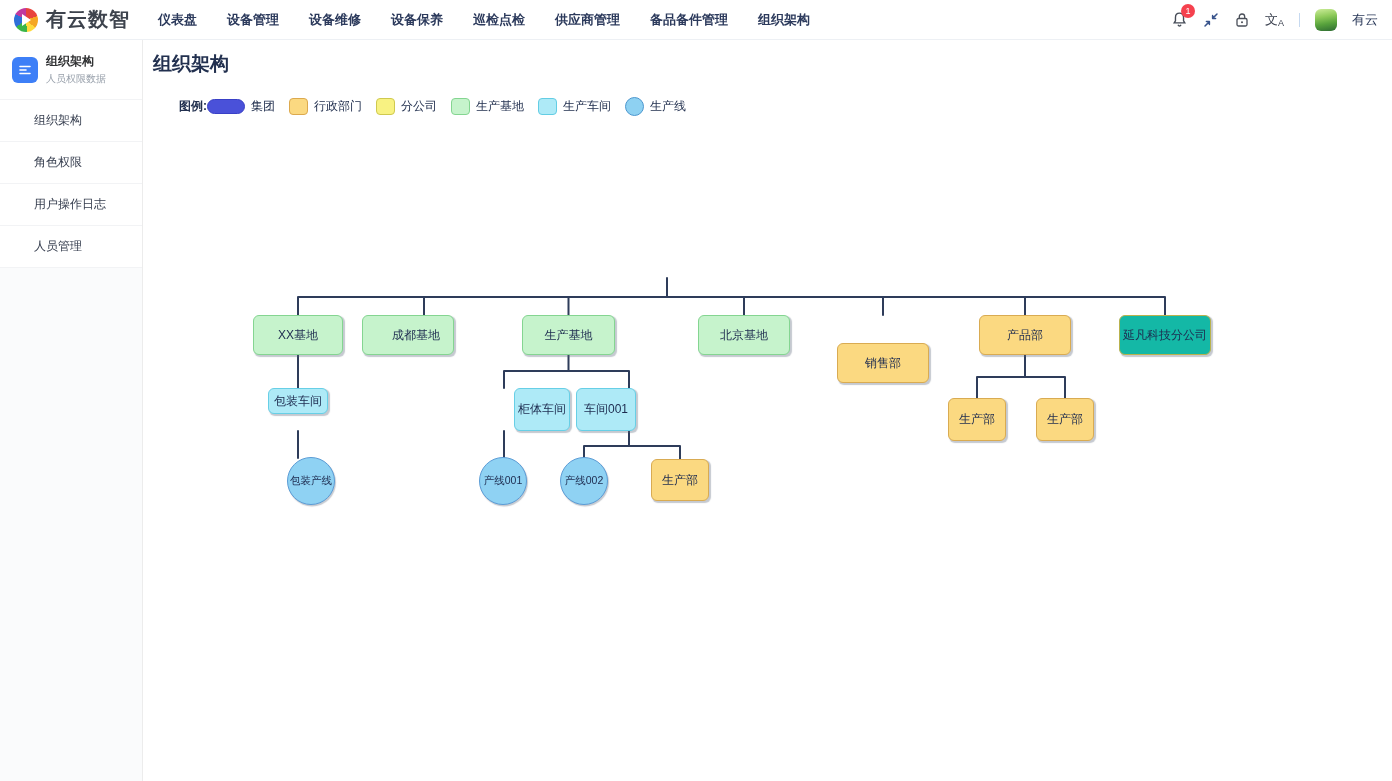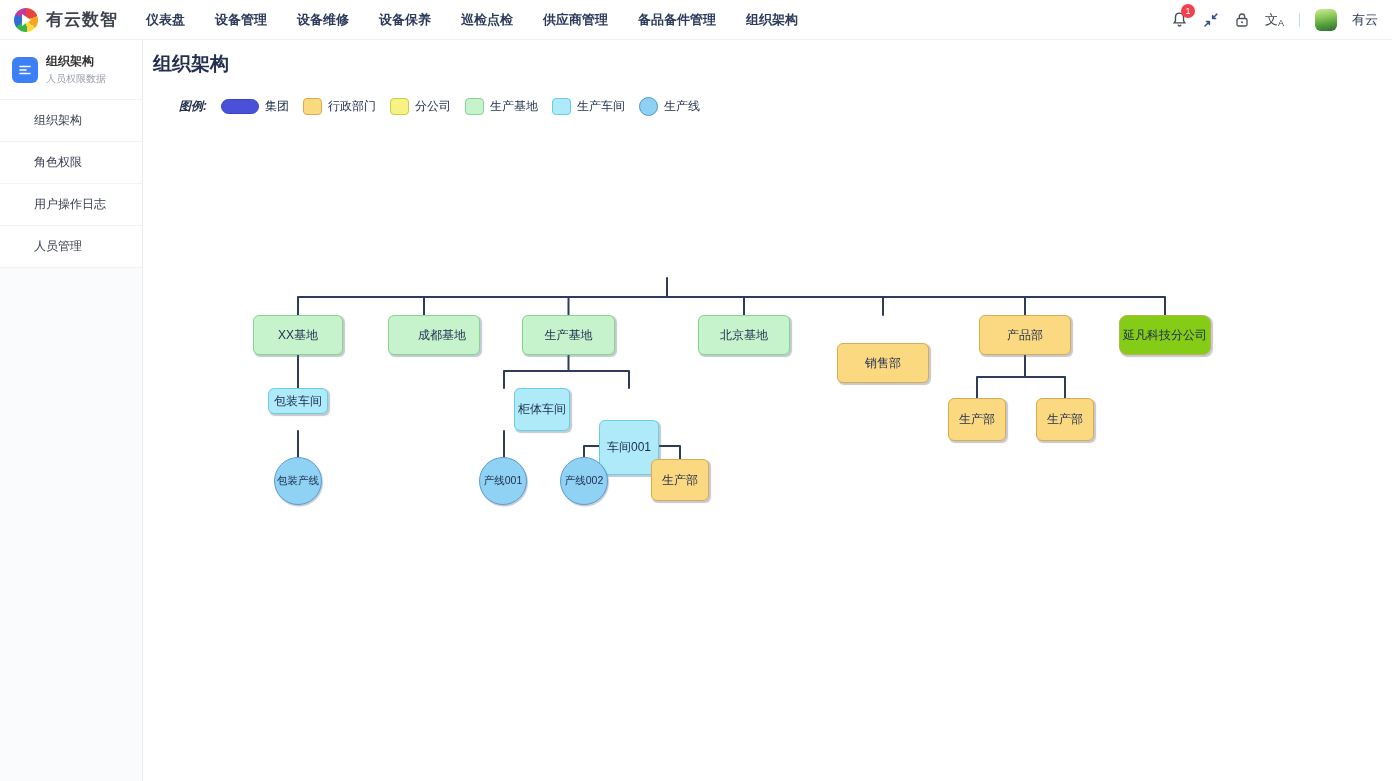--- a/index.html
+++ b/index.html
@@ -8,21 +8,21 @@
 
   
   .topbar { position: fixed; top:0; left:0; width:100%; height:40px; background:#fff;
     border-bottom:1px solid #edf0f4; display:flex; align-items:center; padding:0 14px; z-index:10; }
   .brand { display:flex; align-items:center; gap:8px; }
   .brand-logo { width:24px; height:24px; border-radius:50%;
     background: conic-gradient(#e8433d 0 70deg, #f5a623 70deg 130deg, #ffd93b 130deg 175deg,
       #39b54a 175deg 235deg, #2e6fd8 235deg 300deg, #c0399f 300deg 360deg); position:relative; }
   .brand-logo::after { content:""; position:absolute; left:8px; top:6px; width:0; height:0;
     border-left:9px solid #fff; border-top:6px solid transparent; border-bottom:6px solid transparent; }
-  .brand-name { font-size:17px; font-weight:700; color:#3d434d; letter-spacing:1px; }
+  .brand-name { font-size:20px; font-weight:700; color:#3d434d; letter-spacing:1px; }
   .topnav { display:flex; align-items:center; gap:30px; margin-left:28px; }
   .topnav-item { font-size:13px; font-weight:600; color:#2c3a5c; cursor:pointer; white-space:nowrap; }
   .topbar-right { margin-left:auto; display:flex; align-items:center; gap:15px; }
   .tb-icon { position:relative; display:flex; align-items:center; cursor:pointer; }
   .badge { position:absolute; top:-7px; left:10px; min-width:14px; height:14px; border-radius:8px;
     background:#f5414e; color:#fff; font-size:9px; line-height:14px; text-align:center; padding:0 3px; }
   .tb-divider { width:1px; height:14px; background:#c6d9f0; }
   .avatar { width:22px; height:22px; border-radius:6px;
     background: linear-gradient(170deg, #cded9a 0%, #8fcb5b 35%, #57a23c 65%, #2e6b33 100%); }
   .username { font-size:13px; font-weight:500; color:#2b3a5a; }
@@ -38,40 +38,40 @@
   .side-title { font-size:12px; font-weight:700; color:#303133; }
   .side-subtitle { font-size:10px; color:#98a0ab; }
   .side-item { padding:12px 4px 12px 34px; font-size:12px; color:#343c4d;
     border-bottom:1px solid #f2f3f5; cursor:pointer; }
   .side-fill { flex:1; background:#fafbfc; }
 
   
   .main { position:relative; margin-left:144px; height:741px; margin-top:40px; background:#fff; }
   .page-title { padding:11px 0 0 9px; font-size:19px; font-weight:600; color:#22304f; }
   .legend { display:flex; align-items:center; margin:20px 0 0 35px; font-size:12px; color:#22304f; }
-  .legend-label { margin-right:14px; font-weight:600;font-style:italic; }
+  .legend-label { font-weight:600; }
   .legend-item { display:flex; align-items:center; margin-right:14px; gap:6px; }
   .sw { flex:0 0 auto; }
   .sw-pill { width:38px; height:15px; border-radius:8px; background:#4a51d9; border:1px solid #3940c6; }
   .sw-square { width:19px; height:17px; border-radius:4px; border-width:1.5px; border-style:solid; }
   .sw-admin { background:#fbd981; border-color:#dca94e; }
   .sw-branch { background:#f8f282; border-color:#cfc94f; }
   .sw-base { background:#c6f3cc; border-color:#84d591; }
   .sw-workshop { background:#aeeaf7; border-color:#63cde4; }
   .sw-circle { width:19px; height:19px; border-radius:50%; background:#8ed1f2; border:1.5px solid #4c97cf; }
 
   
   .chart-svg { position:absolute; left:0; top:0; width:1249px; height:741px; pointer-events:none; z-index:0; }
   .node { position:absolute; display:flex; align-items:center; justify-content:center;
     font-size:12px; color:#1d2b4f; border-radius:6px; border:1px solid transparent;
     box-shadow:1.5px 1.5px 1px rgba(90,100,120,0.35); cursor:pointer; z-index:1; text-align:center; }
   .n-group { background:#4a51d9; color:#fff; border-color:#3940c6; border-radius:19px; }
   .n-base { background:#c6f3cc; border-color:#84d591; }
   .n-dept { background:#fbd981; border-color:#d9ab52; }
-  .n-branch { background:#84cc16; border-color:#b9b24e;border-radius:8px; }
+  .n-branch { background:#14b8a6; border-color:#b9b24e; }
   .n-workshop { background:#aeeaf7; border-color:#67cfe6; }
   .n-line { background:#8fd2f3; border-color:#5b9cd6; border-radius:50%; font-size:10.5px;
     box-shadow:1px 1.5px 1px rgba(90,100,120,0.35); }
 </style>
 </head>
 <body>
 
 <header class="topbar">
   <div class="brand">
     <div class="brand-logo"></div>
@@ -183,30 +183,30 @@
       <path d="M833 358 V337 H921 V358"></path>
       <path d="M154 391 V418"></path>
       <path d="M360 391 V418"></path>
       <path d="M485 391 V406"></path>
       <path d="M440 418 V406 H536 V420"></path>
     </g>
   </svg>
 
 
   <div class="node n-base" style="left:109px;top:275px;width:90px;height:40px;">XX基地</div>
-  <div class="node n-base" style="left:244px;top:275px;width:92px;height:40px;padding-left:16px;">成都基地</div>
+  <div class="node n-base" style="left:218px;top:275px;width:92px;height:40px;padding-left:16px;">成都基地</div>
   <div class="node n-base" style="left:378px;top:275px;width:93px;height:40px;">生产基地</div>
   <div class="node n-base" style="left:554px;top:275px;width:92px;height:40px;">北京基地</div>
   <div class="node n-dept" style="left:693px;top:275px;width:92px;height:40px;margin-top:28px;">销售部</div>
   <div class="node n-dept" style="left:835px;top:275px;width:92px;height:40px;">产品部</div>
   <div class="node n-branch" style="left:975px;top:275px;width:92px;height:40px;">延凡科技分公司</div>
 
   <div class="node n-workshop" style="left:124px;top:348px;width:60px;height:26px;">包装车间</div>
   <div class="node n-workshop" style="left:332px;top:348px;width:56px;height:43px;margin-left:38px;">柜体车间</div>
-  <div class="node n-workshop" style="left:455px;top:348px;width:60px;height:55px;margin-top:32px;">车间001</div>
+  <div class="node n-workshop" style="left:432px;top:348px;width:60px;height:43px;">车间001</div>
   <div class="node n-dept" style="left:804px;top:358px;width:58px;height:43px;">生产部</div>
   <div class="node n-dept" style="left:892px;top:358px;width:58px;height:43px;">生产部</div>
 
-  <div class="node n-line" style="left:130px;top:417px;width:48px;height:48px;font-family:Liberation Mono, monospace;">包装产线</div>
+  <div class="node n-line" style="left:143px;top:417px;width:48px;height:48px;font-family:Liberation Mono, monospace;">包装产线</div>
   <div class="node n-line" style="left:335px;top:417px;width:48px;height:48px;">产线001</div>
   <div class="node n-line" style="left:416px;top:417px;width:48px;height:48px;">产线002</div>
   <div class="node n-dept" style="left:507px;top:419px;width:58px;height:42px;">生产部</div>
 </main>
 
 </body></html>

